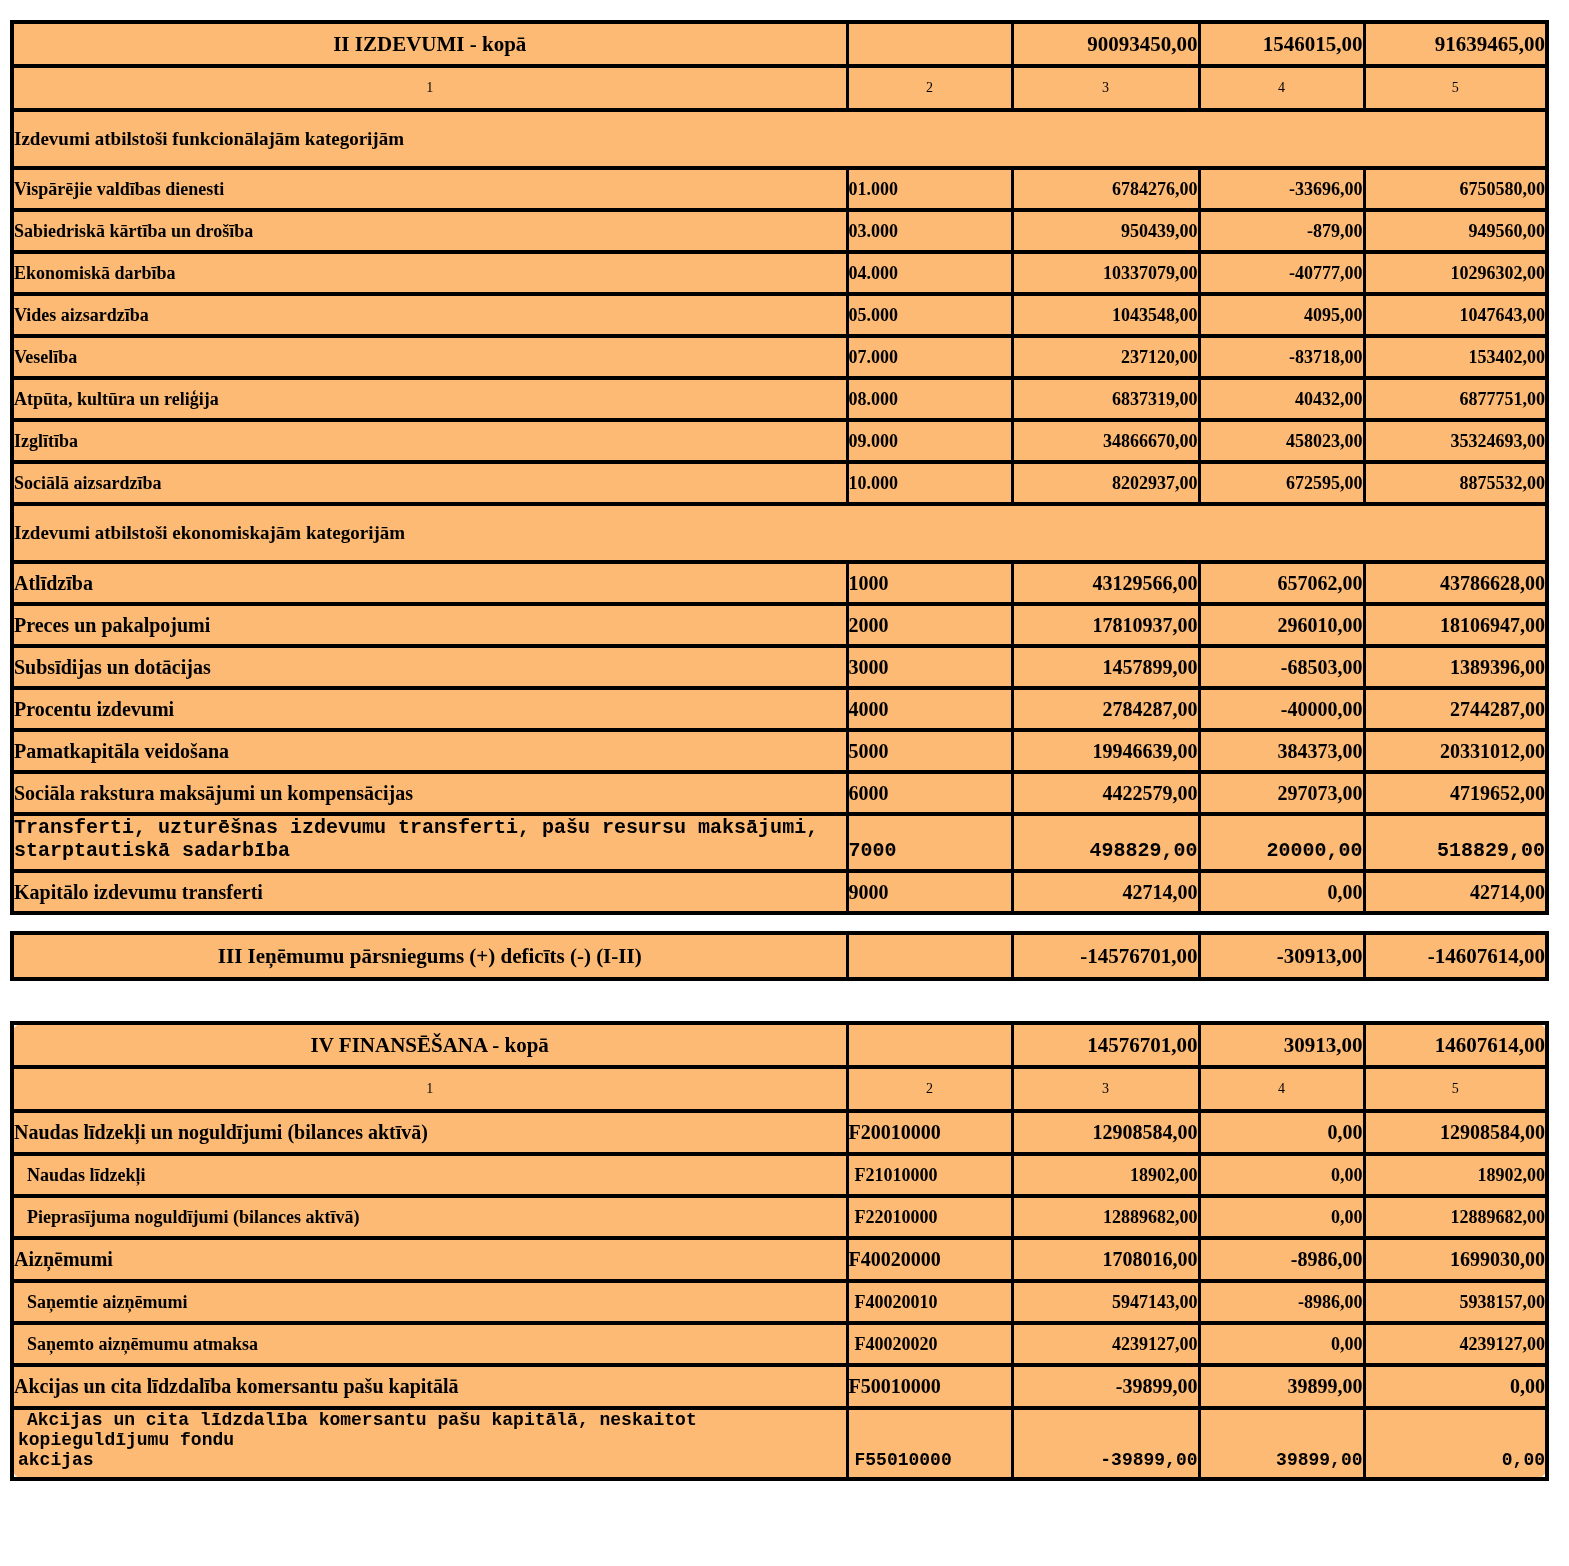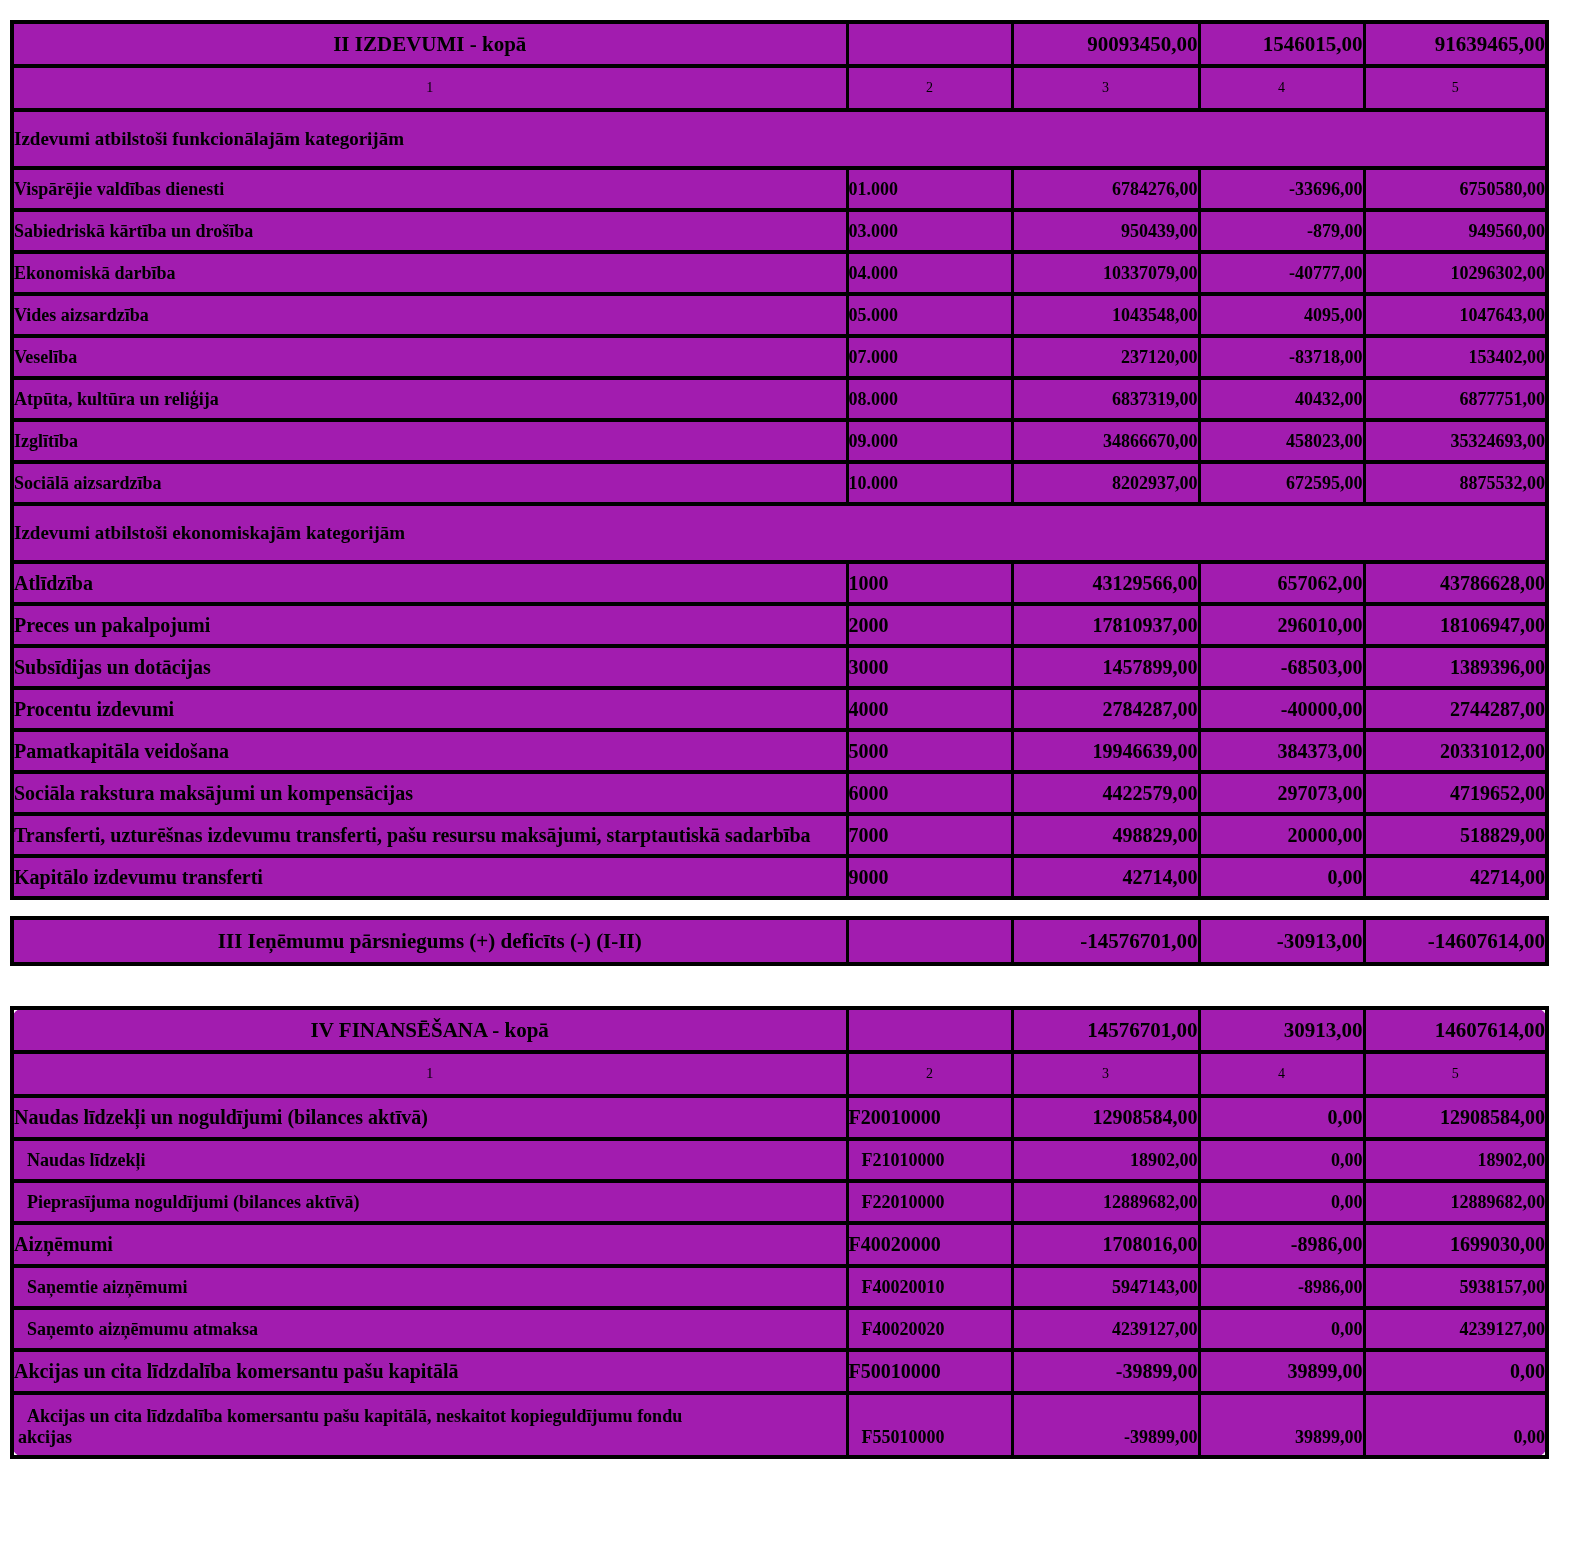--- a/index.html
+++ b/index.html
@@ -9,21 +9,21 @@
     overflow: hidden;
     font-family: "Liberation Serif", serif;
     color: #000;
   }
   .page { padding: 20px 0 0 10px; }
 
   table.t {
     border-collapse: collapse;
     table-layout: fixed;
     width: 1535px;
-    background: #a21caf;
+    background: #fdba74;
   }
   table.t td {
     border: 3px solid #000;
     border-top-width: 4px;
     border-bottom-width: 4px;
     overflow: hidden;
     vertical-align: middle;
     padding: 0;
   }
   table.t { border: 4px solid #000; }
@@ -54,25 +54,25 @@
   
   tbody.func tr { height: 42px; }
   tbody.func td { font-size: 18px; font-weight: bold; }
   tbody.econ tr { height: 42px; }
   tbody.econ td { font-size: 20px; font-weight: bold; }
   tbody.finrows tr { height: 43px; }
   tbody.finrows td { font-size: 20px; font-weight: bold; }
   tbody.finrows tr.sub { height: 42px; }
   tbody.finrows tr.sub td { font-size: 18px; }
   tbody.finrows tr.sub td.lbl { padding-left: 13px; }
-  tbody.finrows tr.sub td.code { padding-left: 13px; }
+  tbody.finrows tr.sub td.code { padding-left: 6px; }
 
   
   tr.tall { height: 82px; }
-  tr.tall td { vertical-align: bottom; padding-bottom: 7px; }
+  tr.tall td { vertical-align: bottom; padding-bottom: 7px; font-family: Liberation Mono, monospace; }
   tbody.finrows tr.sub.tall { height: 64px; }
   tbody.finrows tr.sub.tall td.lbl { padding-left: 4px; text-indent: 9px; }
 
   
   table.balance { margin-top: 16px; }
   table.balance tr { height: 46px; }
 
   
   table.fin { margin-top: 40px; border-radius: 19px; }
 </style>

